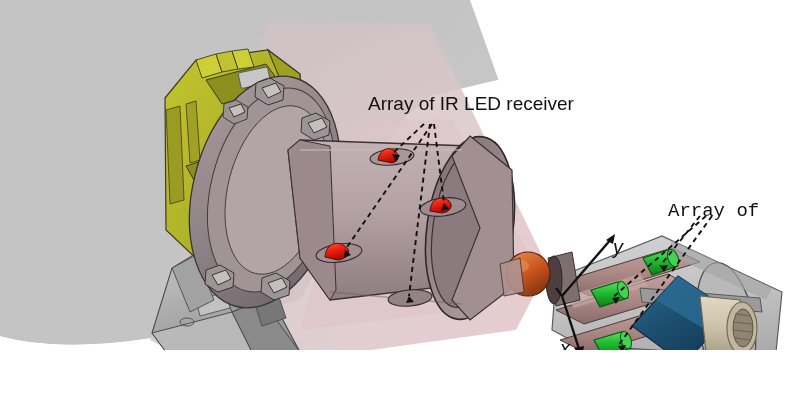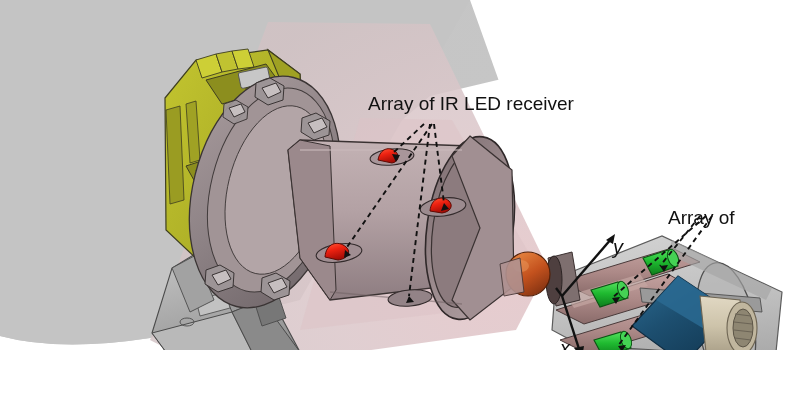--- a/index.html
+++ b/index.html
@@ -3,21 +3,21 @@
 <meta charset="utf-8">
 <style>
   html,body{margin:0;padding:0;background:#fff;}
   body{width:800px;height:410px;overflow:hidden;
        font-family:"Liberation Sans",sans-serif;}
   #stage{position:relative;width:800px;height:350px;overflow:hidden;background:#ffffff;}
   #scene{position:absolute;left:0;top:0;}
   .lbl{position:absolute;color:#111111;font-family:"Liberation Sans",sans-serif;
        font-size:19px;line-height:22px;white-space:pre;letter-spacing:0px;}
   .lbl-recv{left:368px;top:93px;}
-  .lbl-leds{left:668px;top:163px;text-align:right;}
+  .lbl-leds{left:668px;top:156px;text-align:right;font-family:Liberation Mono, monospace;}
   .axlbl{position:absolute;font-style:italic;font-size:20px;color:#111;
          font-family:"Liberation Sans",sans-serif;}
   .ax-y{left:613px;top:236px;}
   .ax-x{left:560px;top:337px;}
 </style>
 </head>
 <body>
 
 <div id="stage">
 

